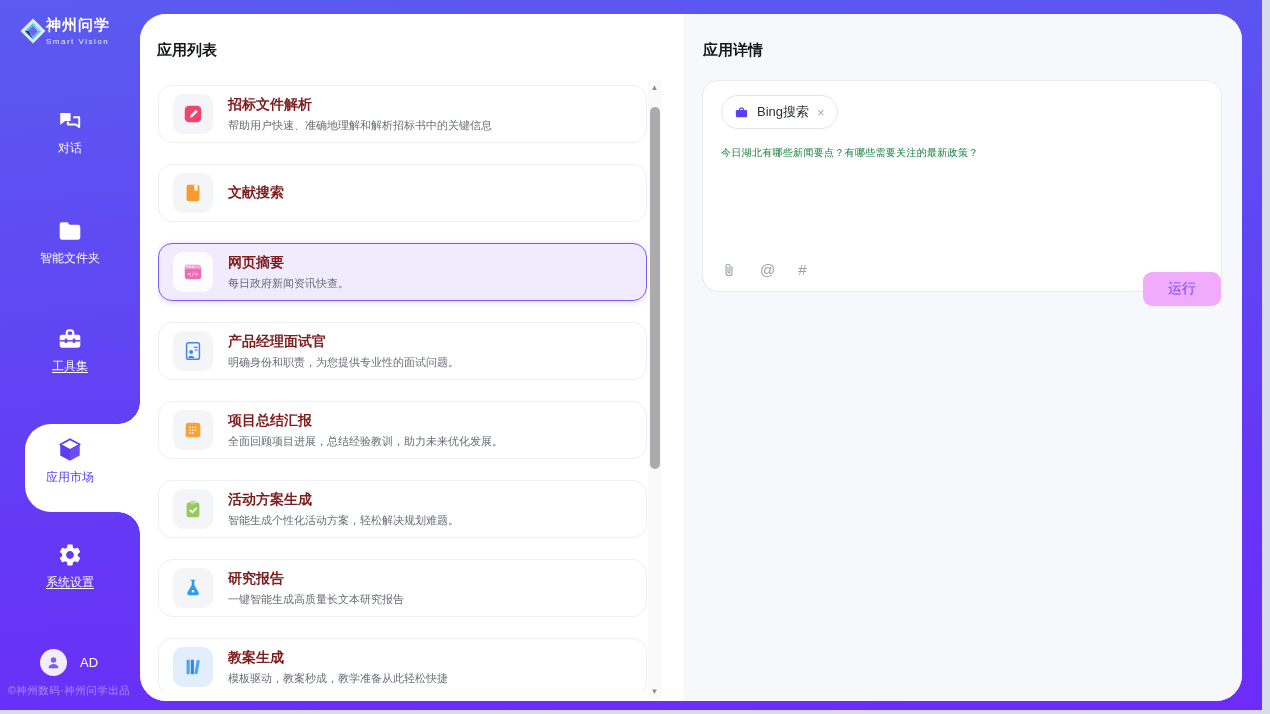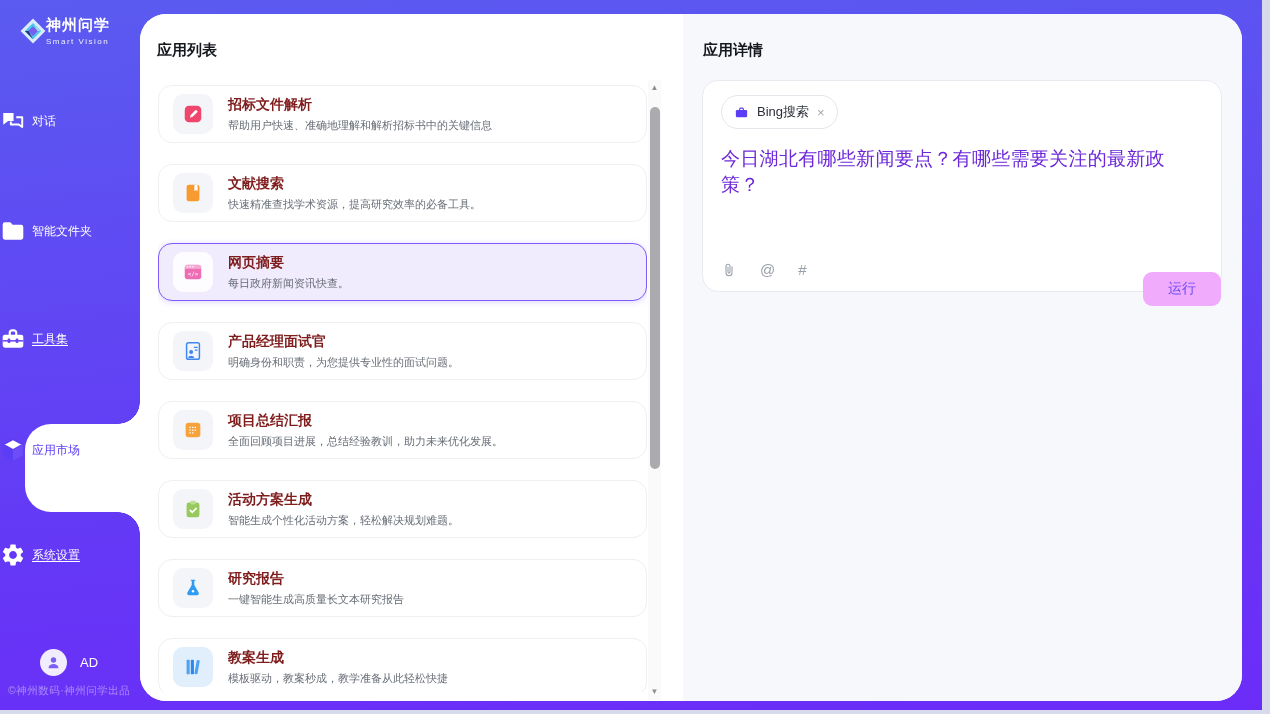--- a/index.html
+++ b/index.html
@@ -5,21 +5,21 @@
   * { margin:0; padding:0; box-sizing:border-box; }
   html,body { width:1270px; height:714px; font-family:"Liberation Sans","DejaVu Sans",sans-serif; background:#d7daea; overflow:hidden; }
   .frame { position:absolute; left:0; top:0; width:1262px; height:710px;
            background:linear-gradient(175deg,#5a5bf0 0%,#6537f6 70%,#6c2cf8 100%); }
 
   
   .sidebar { position:absolute; left:0; top:0; width:140px; height:710px; }
   .logo { position:absolute; left:20px; top:16px; display:flex; align-items:center; }
   .logo-text .cn { color:#fff; font-size:15px; font-weight:bold; letter-spacing:1px; }
   .logo-text .en { color:rgba(255,255,255,.9); font-size:8px; letter-spacing:1.5px; margin-top:2px; }
-  .nav-item { position:absolute; left:0; width:140px; display:flex; flex-direction:row; align-items:center; gap:6px; cursor:pointer; }
+  .nav-item { position:absolute; left:0; width:140px; display:flex; flex-direction:column; align-items:center; gap:6px; cursor:pointer; }
   .nav-item .lbl { color:#fff; font-size:12px; }
   .nav-item .lbl.underl { text-decoration:underline; text-underline-offset:2px; }
   .nav-icon { width:26px; height:26px; }
 
   .bubble { position:absolute; left:25px; top:424px; width:115px; height:88px; background:#fff; border-radius:26px 0 0 26px; }
   .bubble-fillet-top, .bubble-fillet-bottom { position:absolute; width:22px; height:22px; left:118px; }
   .bubble-fillet-top { top:402px; background:radial-gradient(circle 22px at 0 0, rgba(0,0,0,0) 21.5px, #fff 22px); }
   .bubble-fillet-bottom { top:512px; background:radial-gradient(circle 22px at 0 100%, rgba(0,0,0,0) 21.5px, #fff 22px); }
   .nav-item.active { top:437px; }
   .nav-item.active .lbl { color:#5b3df5; }
@@ -53,21 +53,21 @@
   .sb-thumb { position:absolute; left:1.5px; top:27px; width:10px; height:362px; background:#ababaf; border-radius:5px; cursor:pointer; }
 
   
   .detail-panel { position:relative; flex:1; background:#f7f8fb; }
   .prompt-card { position:absolute; top:66px; left:19px; right:20px; height:212px; background:#fff;
                  border:1px solid #e9e9f0; border-radius:16px; padding:14px 18px; cursor:text; }
   .chip { display:inline-flex; align-items:center; gap:8px; border:1px solid #e5e5ec; border-radius:17px;
           padding:7px 12px; background:#fff; cursor:pointer; }
   .chip-label { font-size:13px; color:#2a2e35; }
   .chip-close { font-size:13px; color:#a3a7af; cursor:pointer; line-height:1; }
-  .query-text { margin-top:17px; font-size:19px; color:#6d28d9; letter-spacing:.3px; }
+  .query-text { margin-top:17px; font-size:10px; color:#15803d; letter-spacing:.3px; }
   .attach-row { position:absolute; left:18px; bottom:13px; display:flex; align-items:center; gap:23px; }
   .attach-row .txt-ic { font-size:15px; color:#9aa0a9; cursor:pointer; }
   .run-btn { position:absolute; top:258px; right:21px; background:#f0abfc; color:#6b4bf5; font-size:14px;
              border:none; border-radius:9px; padding:8px 25px; cursor:pointer; font-family:inherit; }
 </style>
 </head>
 <body>
 
 <div class="frame">
 
@@ -168,21 +168,20 @@
 
         <div class="app-card">
           <div class="tile">
             <svg width="22" height="22" viewBox="0 0 24 24">
               <rect x="5" y="3" width="14" height="18" rx="2.5" fill="#f79b30"></rect>
               <path d="M13.5 3h3.5v7l-1.8-1.4-1.7 1.4z" fill="#fff"></path>
             </svg>
           </div>
           <div class="card-txt">
             <span class="card-title">文献搜索</span>
-            <span class="card-desc">快速精准查找学术资源，提高研究效率的必备工具。</span>
           </div>
         </div>
 
         <div class="app-card selected">
           <div class="tile">
             <svg width="22" height="22" viewBox="0 0 24 24">
               <rect x="3" y="4" width="18" height="16" rx="3" fill="#ee6cb4"></rect>
               <rect x="3" y="4" width="18" height="4.6" fill="#ffffff" opacity="0.4"></rect>
               <circle cx="6" cy="6.3" r="0.9" fill="#fff"></circle>
                 <circle cx="9" cy="6.3" r="0.9" fill="#fff"></circle>

